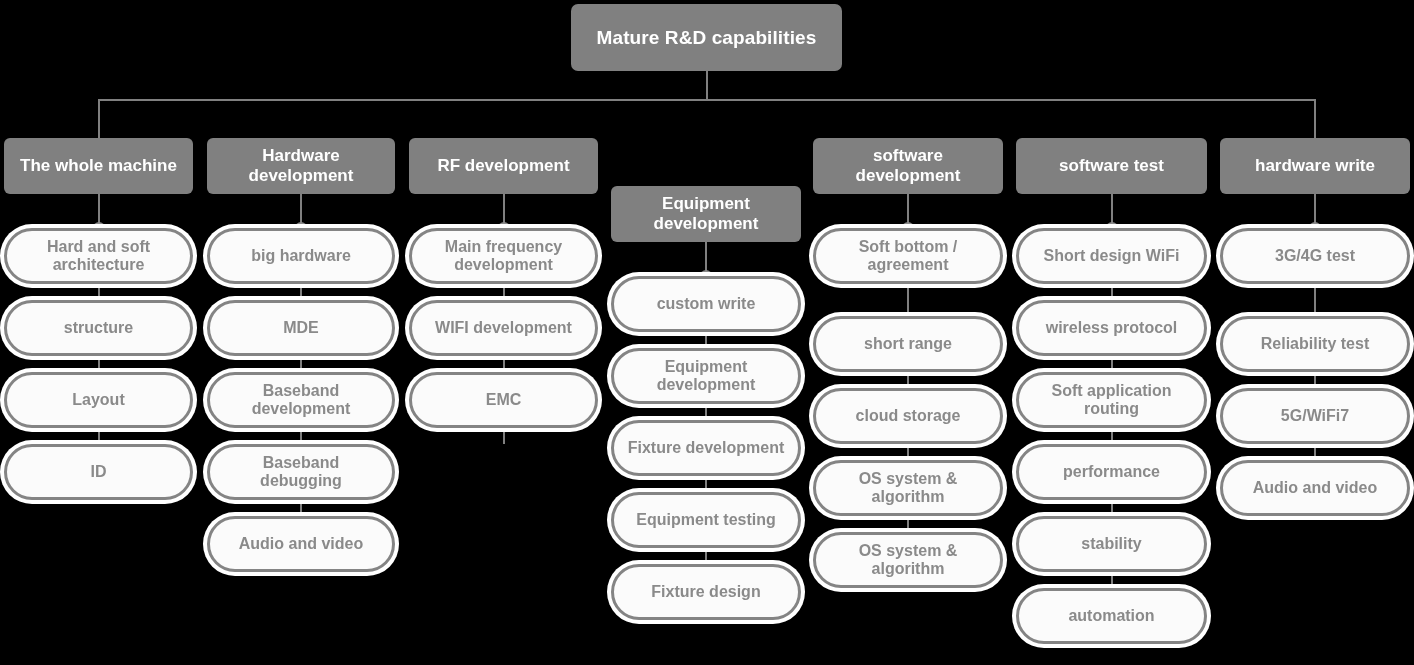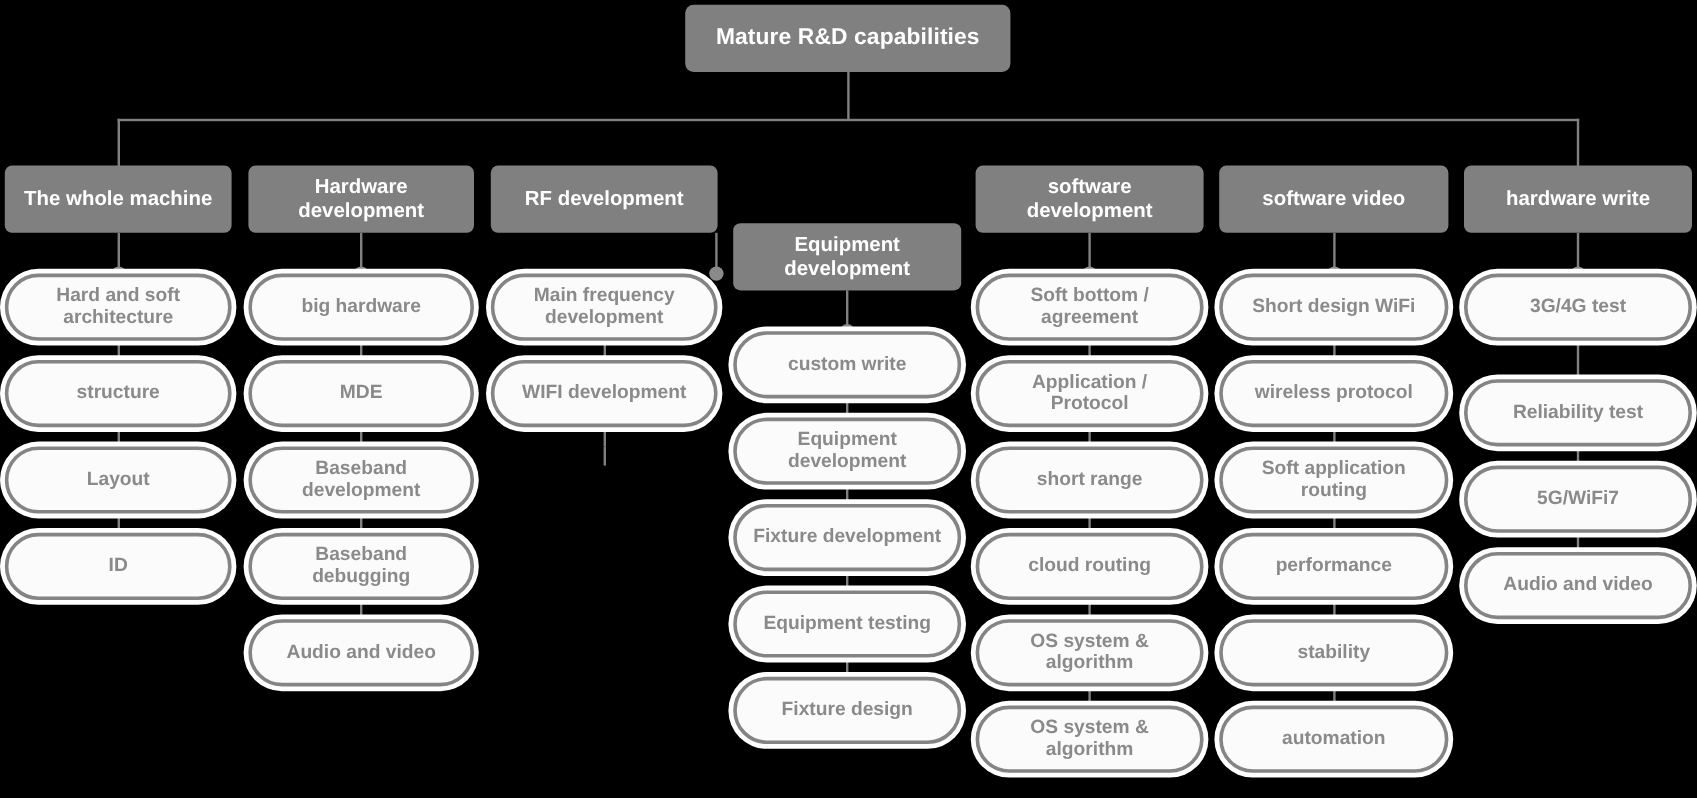--- a/index.html
+++ b/index.html
@@ -23,21 +23,21 @@
     width: 1414px;
     height: 665px;
   }
 
   
   .root-node {
     position: absolute;
     left: 571px;
     top: 4px;
     width: 271px;
-    height: 56px;
+    height: 67px;
     background: #808080;
     border-radius: 7px;
     display: flex;
     align-items: center;
     justify-content: center;
     text-align: center;
     color: #ffffff;
     font-size: 19px;
     font-weight: bold;
     line-height: 1.15;
@@ -196,28 +196,29 @@
           <div class="card-gap"></div>
           <div class="card">MDE</div>
           <div class="card-gap"></div>
           <div class="card">Baseband development</div>
           <div class="card-gap"></div>
           <div class="card">Baseband debugging</div>
           <div class="card-gap"></div>
           <div class="card">Audio and video</div>
         </div>
       </div>
-      <div class="column" style="width: 189px; margin-left: 14px; align-items: flex-end;">
+      <div class="column" style="width: 189px; margin-left: 14px;">
         <div class="col-header">RF development</div>
         <div class="col-stem"></div>
         <div class="card-list">
           <div class="card">Main frequency development</div>
           <div class="card-gap"></div>
           <div class="card">WIFI development</div>
           <div class="card-gap"></div>
+          <div class="card">EMC</div>
           <div class="card-gap"></div>
         </div>
       </div>
       <div class="column" style="width: 190px; margin-left: 13px; margin-top: 48px;">
         <div class="col-header">Equipment development</div>
         <div class="col-stem"></div>
         <div class="card-list">
           <div class="card">custom write</div>
           <div class="card-gap"></div>
           <div class="card">Equipment development</div>
@@ -228,33 +229,32 @@
           <div class="card-gap"></div>
           <div class="card">Fixture design</div>
         </div>
       </div>
       <div class="column" style="width: 190px; margin-left: 12px;">
         <div class="col-header">software development</div>
         <div class="col-stem"></div>
         <div class="card-list">
           <div class="card">Soft bottom / agreement</div>
           <div class="card-gap"></div>
-          <div class="card">Application / Protocol</div>
           <div class="card-gap"></div>
           <div class="card">short range</div>
           <div class="card-gap"></div>
-          <div class="card">cloud routing</div>
+          <div class="card">cloud storage</div>
           <div class="card-gap"></div>
           <div class="card">OS system &amp; algorithm</div>
           <div class="card-gap"></div>
           <div class="card">OS system &amp; algorithm</div>
         </div>
       </div>
       <div class="column" style="width: 191px; margin-left: 13px;">
-        <div class="col-header">software video</div>
+        <div class="col-header">software test</div>
         <div class="col-stem"></div>
         <div class="card-list">
           <div class="card">Short design WiFi</div>
           <div class="card-gap"></div>
           <div class="card">wireless protocol</div>
           <div class="card-gap"></div>
           <div class="card">Soft application routing</div>
           <div class="card-gap"></div>
           <div class="card">performance</div>
           <div class="card-gap"></div>

